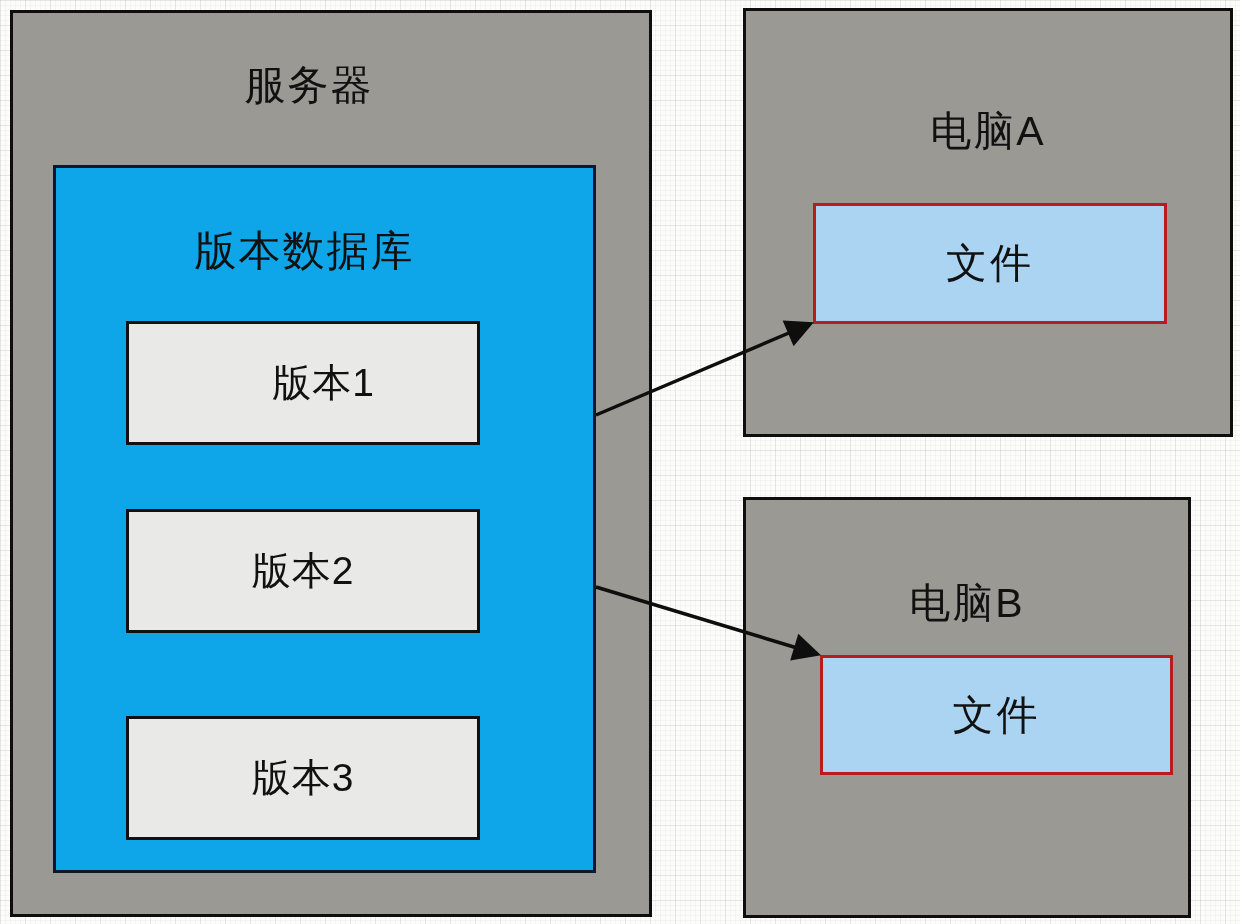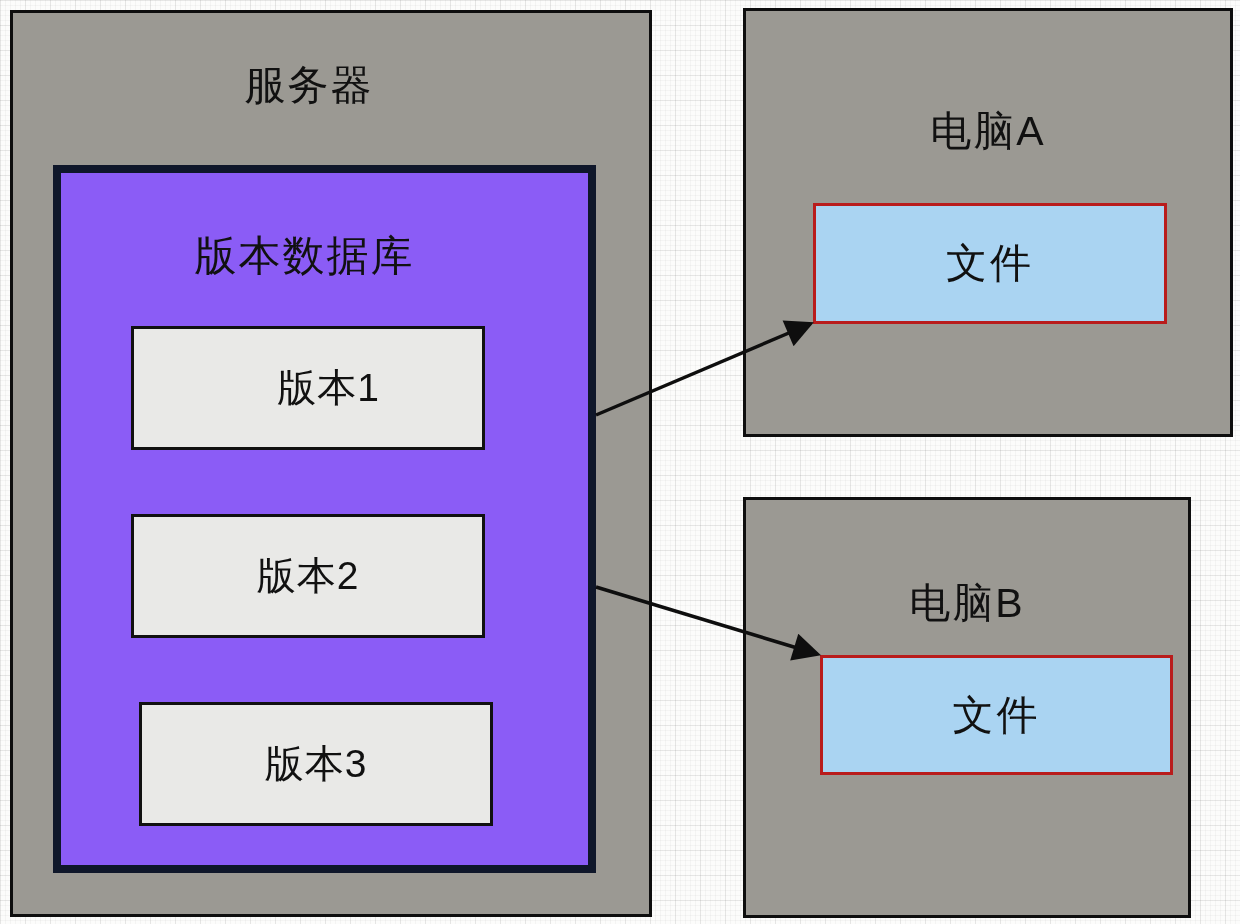--- a/index.html
+++ b/index.html
@@ -26,22 +26,22 @@
     position:absolute;
     left:0;right:0;
     text-align:center;
     font-size:41px;
     color:#111;
     letter-spacing:2px;
     white-space:nowrap;
   }
   .dbbox{
     position:absolute;
-    background:#8b5cf6;
-    border:8px solid #0f172a;
+    background:#0ea5e9;
+    border:3px solid #0f172a;
     box-sizing:border-box;
   }
   .versionbox{
     position:absolute;
     left:70px;
     width:354px;height:124px;
     background:#e9e9e7;
     border:3px solid #111;
     box-sizing:border-box;
     display:flex;align-items:center;justify-content:center;
@@ -67,21 +67,21 @@
 <div id="canvas">
 
   <div class="graybox" style="left:10px;top:10px;width:642px;height:907px;">
     <div class="box-title" style="top:45px;transform:translateX(-22px);">服务器</div>
 
     <div class="dbbox" style="left:40px;top:152px;width:543px;height:708px;">
       <div class="box-title" style="top:55px;transform:translateX(-20px);font-size:42px;">版本数据库</div>
 
       <div class="versionbox" style="top:153px;padding-left:41px;">版本1</div>
       <div class="versionbox" style="top:341px;">版本2</div>
-      <div class="versionbox" style="top:529px;margin-left:8px;">版本3</div>
+      <div class="versionbox" style="top:548px;">版本3</div>
     </div>
   </div>
 
   <div class="graybox" style="left:743px;top:8px;width:490px;height:429px;padding-left:24px;">
     <div class="box-title" style="top:93px;">电脑A</div>
     <div class="filebox" style="left:67px;top:192px;width:354px;height:121px;">文件</div>
   </div>
 
   <div class="graybox" style="left:743px;top:497px;width:448px;height:421px;">
     <div class="box-title" style="top:76px;">电脑B</div>

